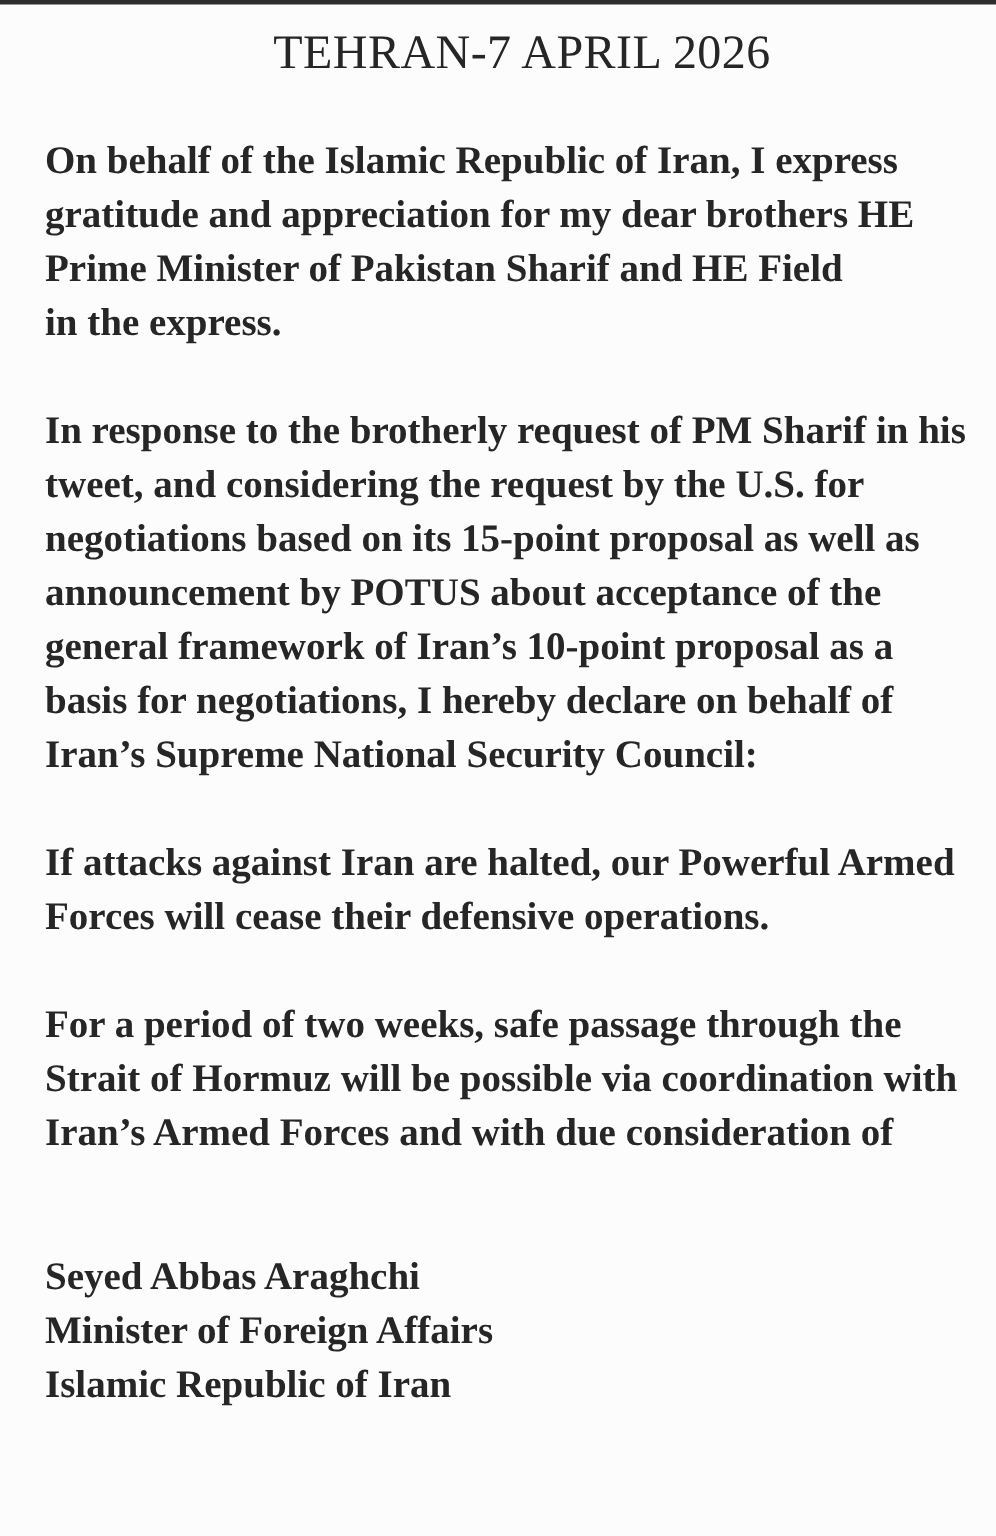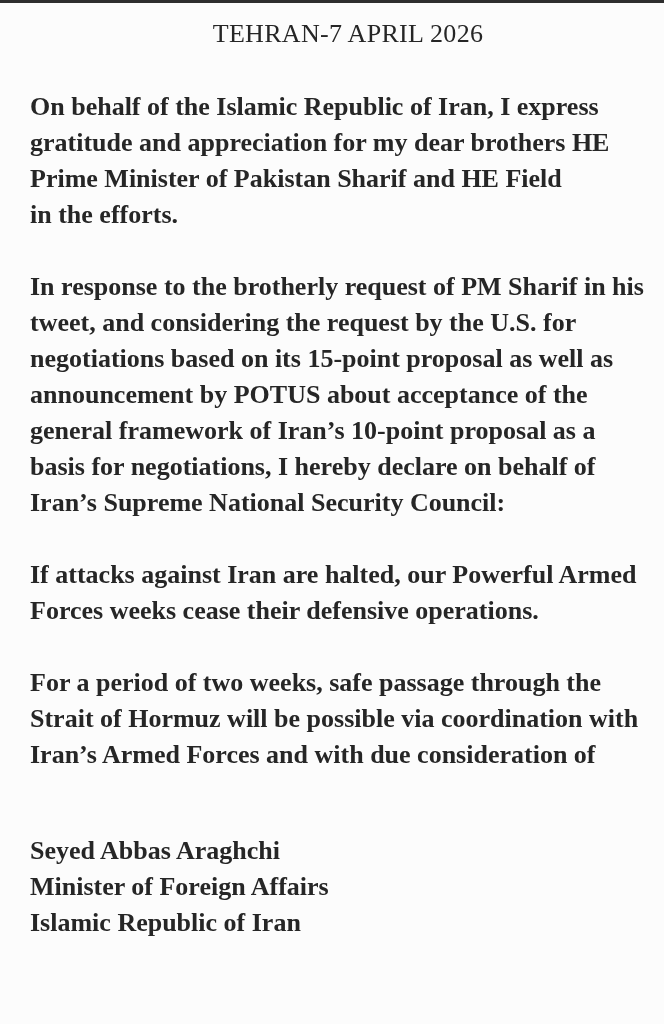--- a/index.html
+++ b/index.html
@@ -18,21 +18,21 @@
     box-sizing: border-box;
   }
   .top-border {
     width: 664px;
     height: 3px;
     background: #2e2e2e;
   }
   .doc-title {
     margin-top: 12px;
     text-align: center;
-    font-size: 26px;
+    font-size: 32px;
     line-height: 38px;
     white-space: nowrap;
     letter-spacing: 0.3px;
     padding-left: 32px;
   }
   .doc-body {
     padding: 0 28px 0 30px;
     font-weight: bold;
   }
   .paragraph {
@@ -57,36 +57,36 @@
   <div class="top-border"></div>
 
   <div class="doc-title">TEHRAN-7 APRIL 2026</div>
 
   <div class="doc-body">
 
     <div class="paragraph first">
       <div class="text-line">On behalf of the Islamic Republic of Iran, I express</div>
       <div class="text-line">gratitude and appreciation for my dear brothers HE</div>
       <div class="text-line">Prime Minister of Pakistan Sharif and HE Field</div>
-      <div class="text-line">in the efforts.</div>
+      <div class="text-line">in the express.</div>
     </div>
 
     <div class="paragraph">
       <div class="text-line">In response to the brotherly request of PM Sharif in his</div>
       <div class="text-line">tweet, and considering the request by the U.S. for</div>
       <div class="text-line">negotiations based on its 15-point proposal as well as</div>
       <div class="text-line">announcement by POTUS about acceptance of the</div>
       <div class="text-line">general framework of Iran’s 10-point proposal as a</div>
       <div class="text-line">basis for negotiations, I hereby declare on behalf of</div>
       <div class="text-line">Iran’s Supreme National Security Council:</div>
     </div>
 
     <div class="paragraph">
       <div class="text-line">If attacks against Iran are halted, our Powerful Armed</div>
-      <div class="text-line">Forces weeks cease their defensive operations.</div>
+      <div class="text-line">Forces will cease their defensive operations.</div>
     </div>
 
     <div class="paragraph">
       <div class="text-line">For a period of two weeks, safe passage through the</div>
       <div class="text-line">Strait of Hormuz will be possible via coordination with</div>
       <div class="text-line">Iran’s Armed Forces and with due consideration of</div>
     </div>
 
     <div class="signature-block">
       <div class="text-line">Seyed Abbas Araghchi</div>

